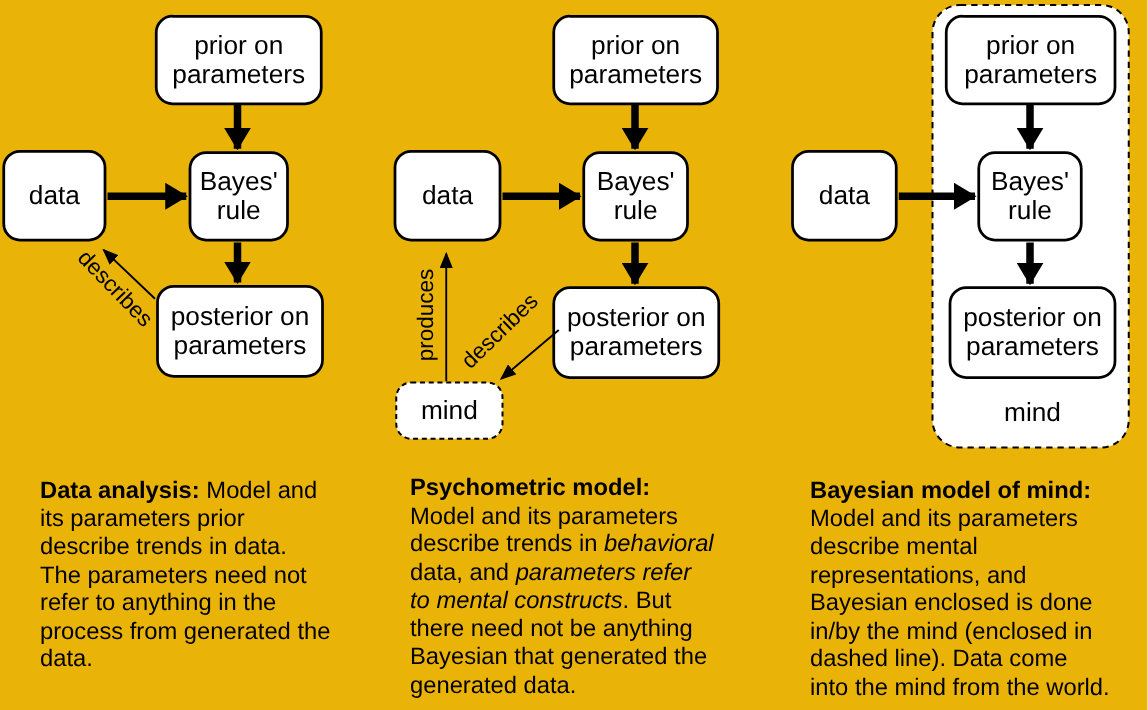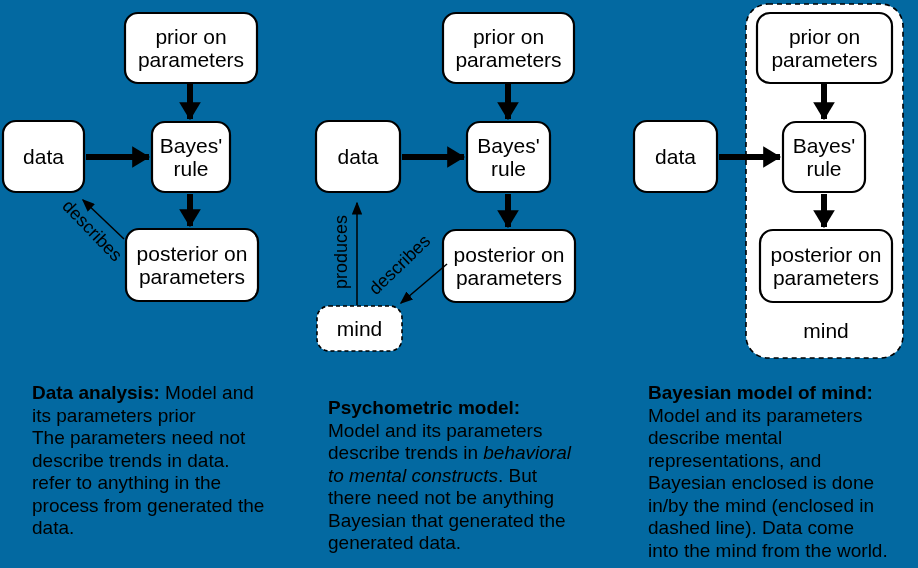--- a/index.html
+++ b/index.html
@@ -1,17 +1,17 @@
 <!DOCTYPE html>
 <html><head>
 <meta charset="utf-8">
 <title>Bayesian models diagram</title>
 <style>
   html,body{margin:0;padding:0;background:#fff;}
-  .figure{position:relative;width:918px;height:568px;background:#0369a1;
+  .figure{position:relative;width:918px;height:568px;background:#eab308;
           font-family:"Liberation Sans",sans-serif;color:#000;overflow:hidden;}
   .diagram-svg{position:absolute;left:0;top:0;}
   .box-label{position:absolute;display:flex;align-items:center;justify-content:center;
              text-align:center;white-space:pre-line;font-size:21px;line-height:23px;}
   .rot-label{position:absolute;font-size:18px;white-space:nowrap;
              transform:translate(-50%,-50%) rotate(var(--rot));}
   .caption{position:absolute;font-size:19px;line-height:22.5px;}
   .cap-line{white-space:pre;}
   .b{font-weight:bold;}
   .i{font-style:italic;}
@@ -92,30 +92,31 @@
   <div class="box-label" style="left:634px;top:121px;width:83px;height:71px">data</div>
   <div class="box-label" style="left:783px;top:122px;width:82px;height:70px">Bayes'
 rule</div>
   <div class="box-label" style="left:760px;top:230px;width:132px;height:72px">posterior on
 parameters</div>
   <div class="box-label" style="left:780px;top:319px;width:92px;height:23px">mind</div>
 
   <div class="caption" style="left:32px;top:382px;width:285px">
       <div class="cap-line"><span class="b">Data analysis:</span><span> Model and</span></div>
       <div class="cap-line"><span>its parameters prior</span></div>
+      <div class="cap-line"><span>describe trends in data.</span></div>
       <div class="cap-line"><span>The parameters need not</span></div>
-      <div class="cap-line"><span>describe trends in data.</span></div>
       <div class="cap-line"><span>refer to anything in the</span></div>
       <div class="cap-line"><span>process from generated the</span></div>
       <div class="cap-line"><span>data.</span></div>
     </div>
-  <div class="caption" style="left:328px;top:397px;width:285px">
+  <div class="caption" style="left:328px;top:380px;width:285px">
       <div class="cap-line"><span class="b">Psychometric model:</span></div>
       <div class="cap-line"><span>Model and its parameters</span></div>
       <div class="cap-line"><span>describe trends in </span><span class="i">behavioral</span></div>
+      <div class="cap-line"><span>data, and </span><span class="i">parameters refer</span></div>
       <div class="cap-line"><span class="i">to mental constructs</span><span>. But</span></div>
       <div class="cap-line"><span>there need not be anything</span></div>
       <div class="cap-line"><span>Bayesian that generated the</span></div>
       <div class="cap-line"><span>generated data.</span></div>
     </div>
   <div class="caption" style="left:648px;top:382px;width:285px">
       <div class="cap-line"><span class="b">Bayesian model of mind:</span></div>
       <div class="cap-line"><span>Model and its parameters</span></div>
       <div class="cap-line"><span>describe mental</span></div>
       <div class="cap-line"><span>representations, and</span></div>

